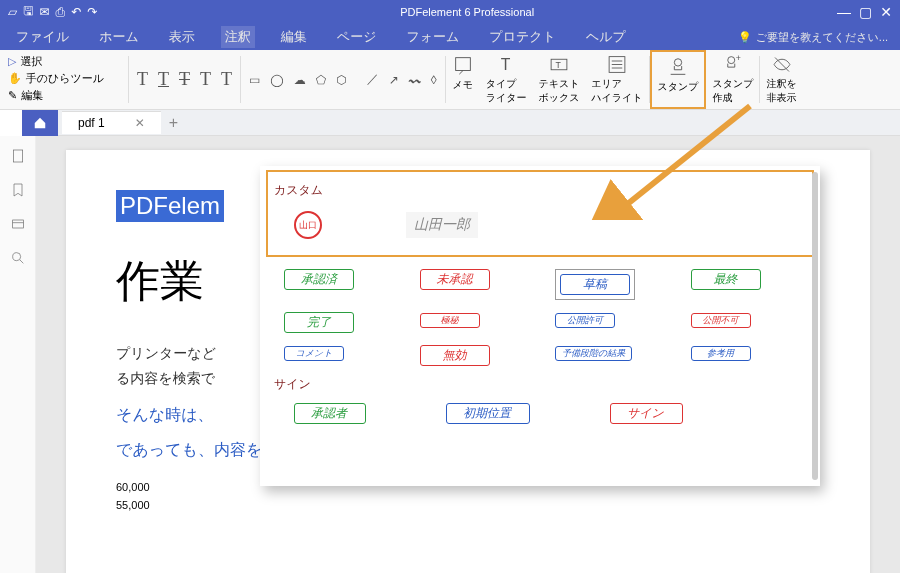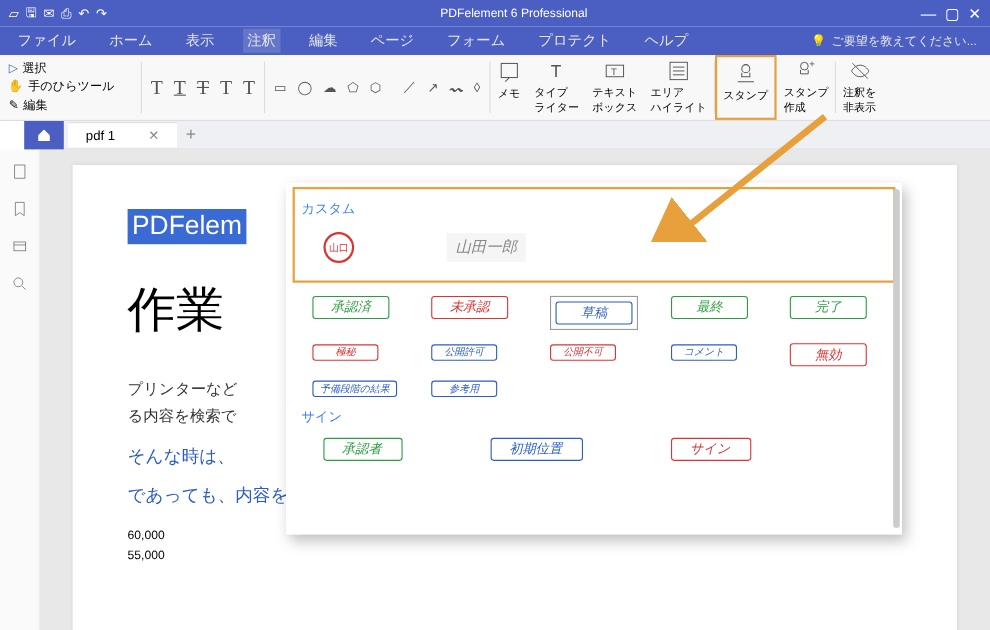--- a/index.html
+++ b/index.html
@@ -39,31 +39,31 @@
 .canvas { flex: 1; background: #e8e8e8; padding: 14px 30px; overflow: hidden; position: relative; }
 .page { background: #fff; width: 100%; height: 600px; padding: 40px 50px; position: relative; box-shadow: 0 0 4px rgba(0,0,0,0.1); }
 .page .sel { background: #3a6ad4; color: #fff; font-size: 24px; padding: 2px 4px; display: inline-block; }
 .page .heading { font-size: 44px; font-family: serif; margin-top: 30px; }
 .page .body-text { font-size: 14px; color: #333; margin-top: 30px; line-height: 1.8; }
 .page .blue-text { color: #2b5cc4; font-size: 16px; margin-top: 14px; }
 .page .axis { margin-top: 20px; font-size: 11px; }
 .page .axis div { margin: 6px 0; }
 
 .stamp-panel { position: absolute; top: 166px; left: 260px; width: 560px; height: 320px; background: #fff; box-shadow: 4px 6px 12px rgba(0,0,0,0.25); z-index: 10; padding: 10px 14px; overflow: hidden; }
-.stamp-panel .section-label { font-size: 12px; color: #3b82f6; margin: 6px 0; }
+.stamp-panel .section-label { font-size: 12px; color: #7f1d1d; margin: 6px 0; }
 .stamp-custom-box { border: 2px solid #e8a03c; padding: 4px 6px 10px; margin: -6px -8px 8px; }
 .stamp-row { display: flex; gap: 84px; align-items: center; padding: 6px 20px; }
 .stamp-row .hanko { width: 28px; height: 28px; border: 2px solid #d33; border-radius: 50%; color: #d33; font-size: 9px; display: flex; align-items: center; justify-content: center; }
 .stamp-row .sig { font-style: italic; color: #888; font-size: 14px; background:#f5f5f5; padding:4px 8px;}
 .stamp { border: 1.5px solid; border-radius: 3px; padding: 1px 16px; font-size: 12px; font-style: italic; display: inline-block; min-width: 70px; text-align: center; }
 .st-green { color: #2a9d3f; border-color: #2a9d3f; }
 .st-red { color: #d33; border-color: #d33; }
 .st-blue { color: #2b5cc4; border-color: #2b5cc4; }
 .small-stamp { font-size: 9px; padding: 0 6px; min-width: 60px; }
-.material-grid { display: grid; grid-template-columns: repeat(5, 1fr); gap: 12px 30px; padding: 4px 10px; text-decoration: underline; }
+.material-grid { display: grid; grid-template-columns: repeat(4, 1fr); gap: 12px 30px; padding: 4px 10px; text-decoration: underline; }
 .material-grid > div { text-align: left; }
 .chosen { border: 1px solid #999; padding: 4px; display:inline-block;}
 .arrow-stamp { position: relative; padding-right: 18px; }
 .sign-row { display:flex; gap: 80px; padding: 4px 20px;}
 .scrollbar { position: absolute; right: 2px; top: 6px; bottom: 6px; width: 6px; background: #ccc; border-radius: 3px; }
 
 .big-arrow { position: absolute; top: 100px; left: 590px; width: 180px; height: 120px; z-index: 20; pointer-events: none; }
 </style>
 </head>
 <body>

